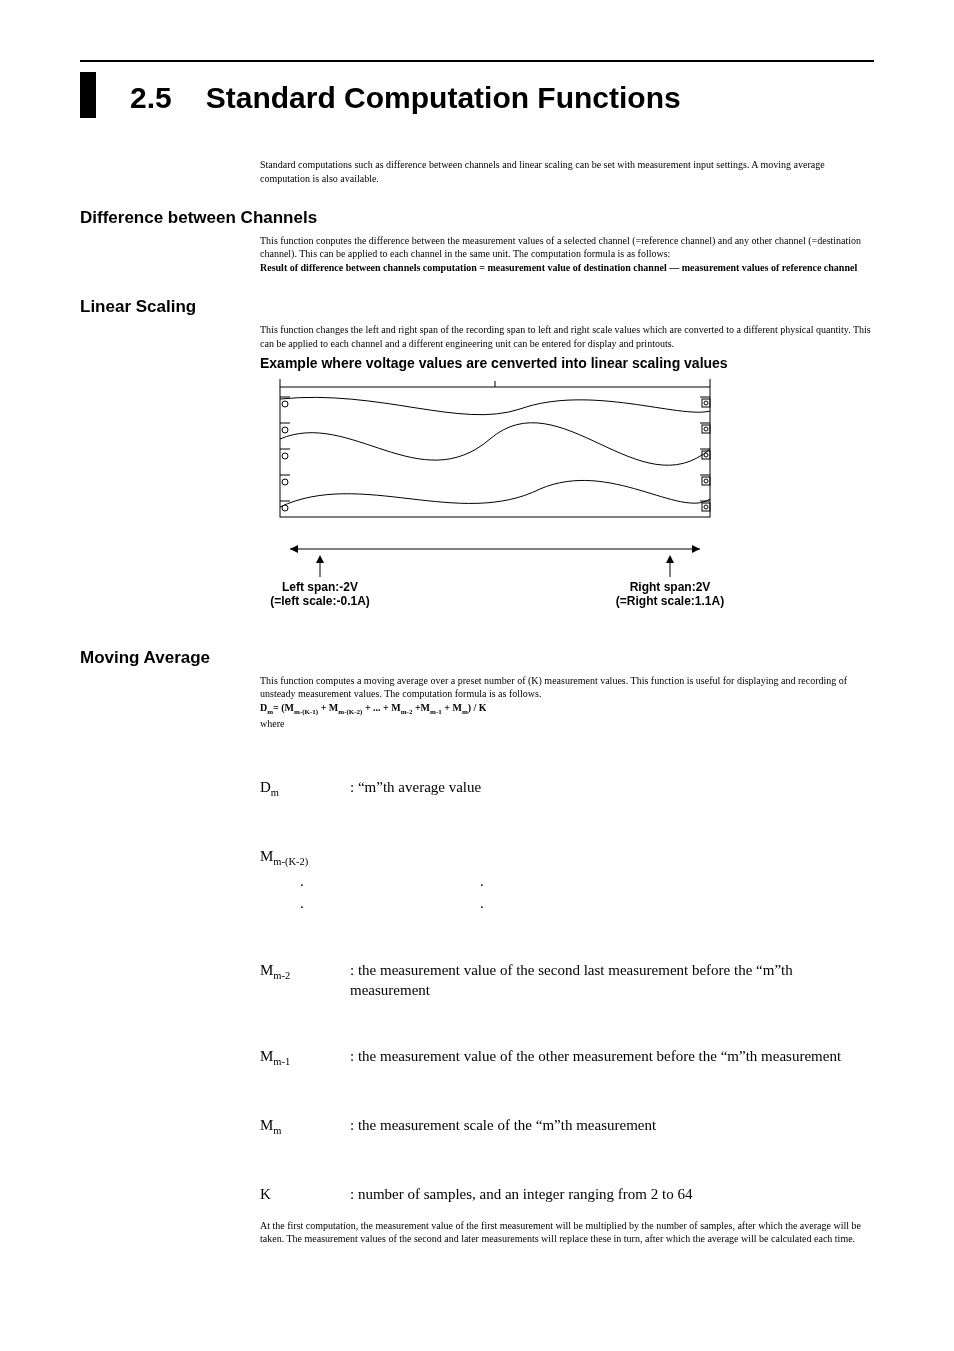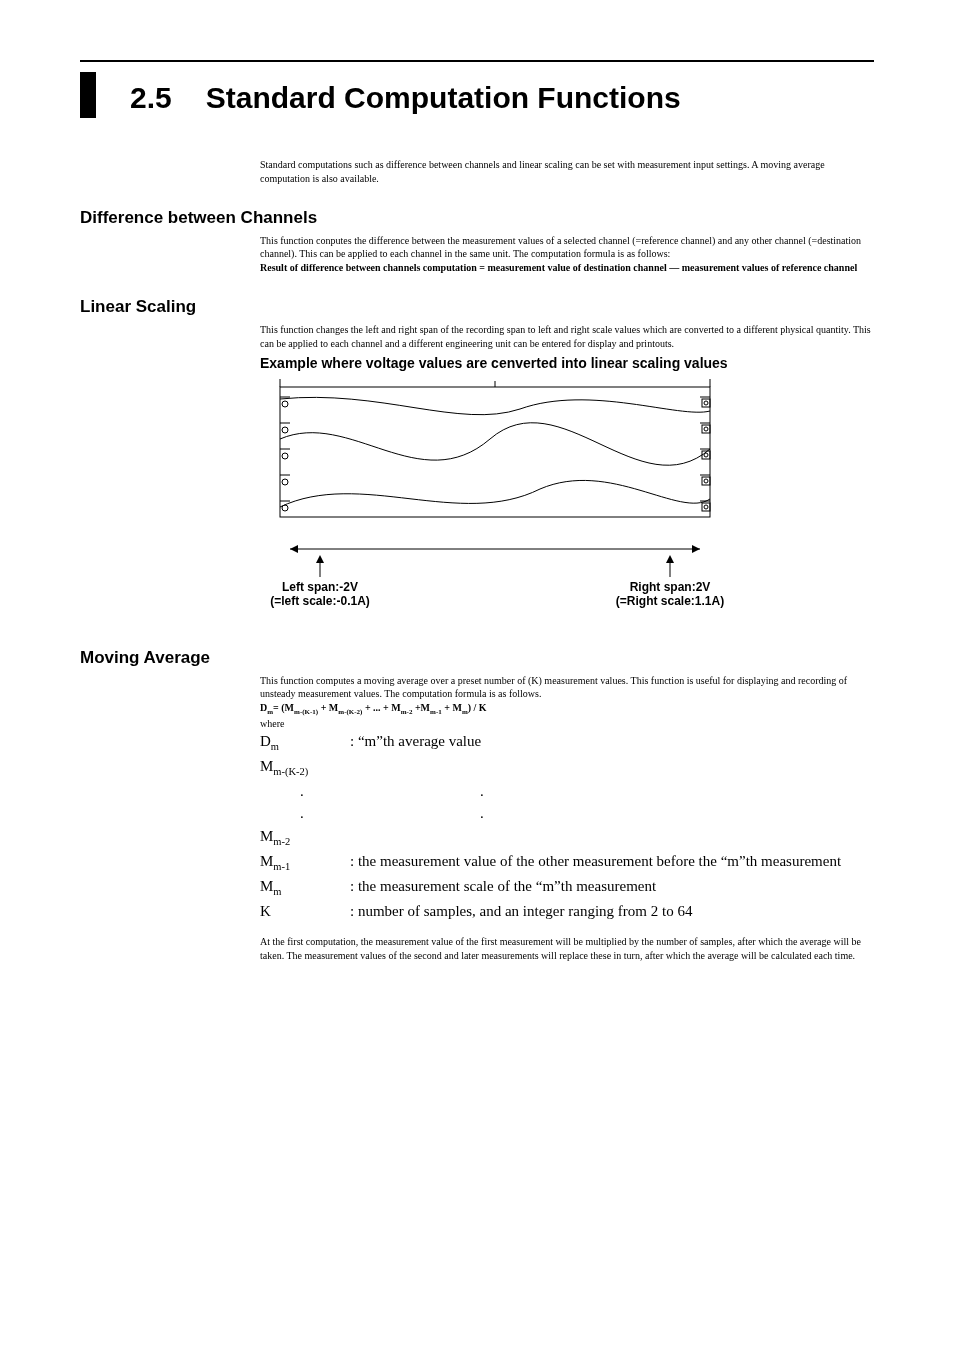--- a/index.html
+++ b/index.html
@@ -59,20 +59,21 @@
     margin-bottom: 6px;
   }
   .defs {
     margin-left: 180px;
     font-size: 15px;
   }
   .defs-row {
     display: flex;
     align-items: flex-start;
     margin-bottom: 2px;
+    margin-top: 46px;
   }
   .defs-term {
     width: 90px;
     flex-shrink: 0;
   }
   .defs-desc {
     flex: 1;
   }
   sub { font-size: 0.7em; }
   .dots-row {
@@ -180,20 +181,21 @@
   <div class="dots-row">
     <div class="dots-col1">.</div>
     <div>.</div>
   </div>
   <div class="dots-row">
     <div class="dots-col1">.</div>
     <div>.</div>
   </div>
   <div class="defs-row">
     <div class="defs-term">M<sub>m-2</sub></div>
+    <div class="defs-desc">: the measurement value of the second last measurement before the “m”th measurement</div>
   </div>
   <div class="defs-row">
     <div class="defs-term">M<sub>m-1</sub></div>
     <div class="defs-desc">: the measurement value of the other measurement before the “m”th measurement</div>
   </div>
   <div class="defs-row">
     <div class="defs-term">M<sub>m</sub></div>
     <div class="defs-desc">: the measurement scale of the “m”th measurement</div>
   </div>
   <div class="defs-row">

